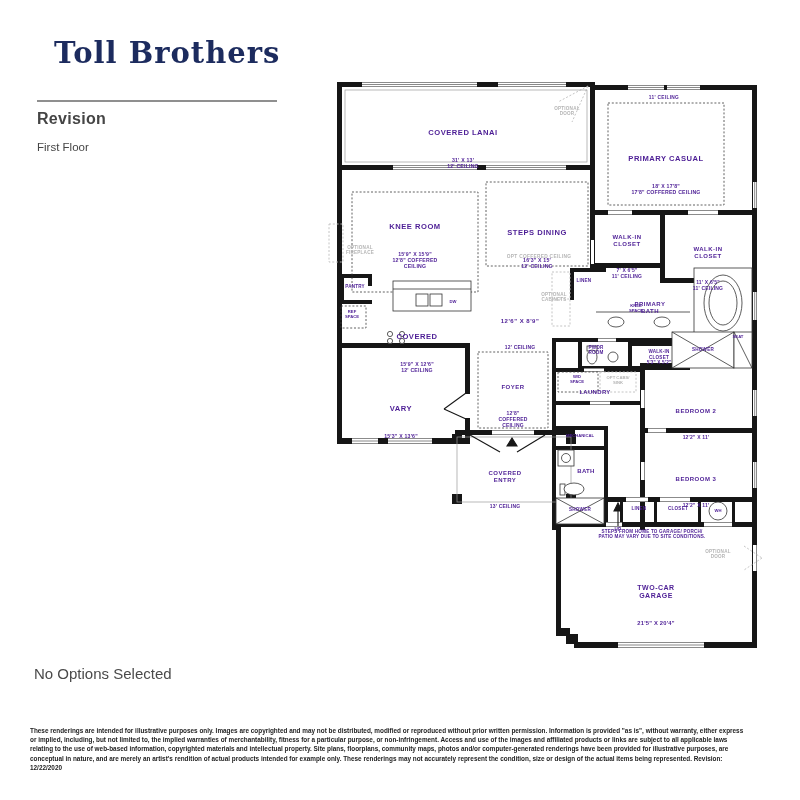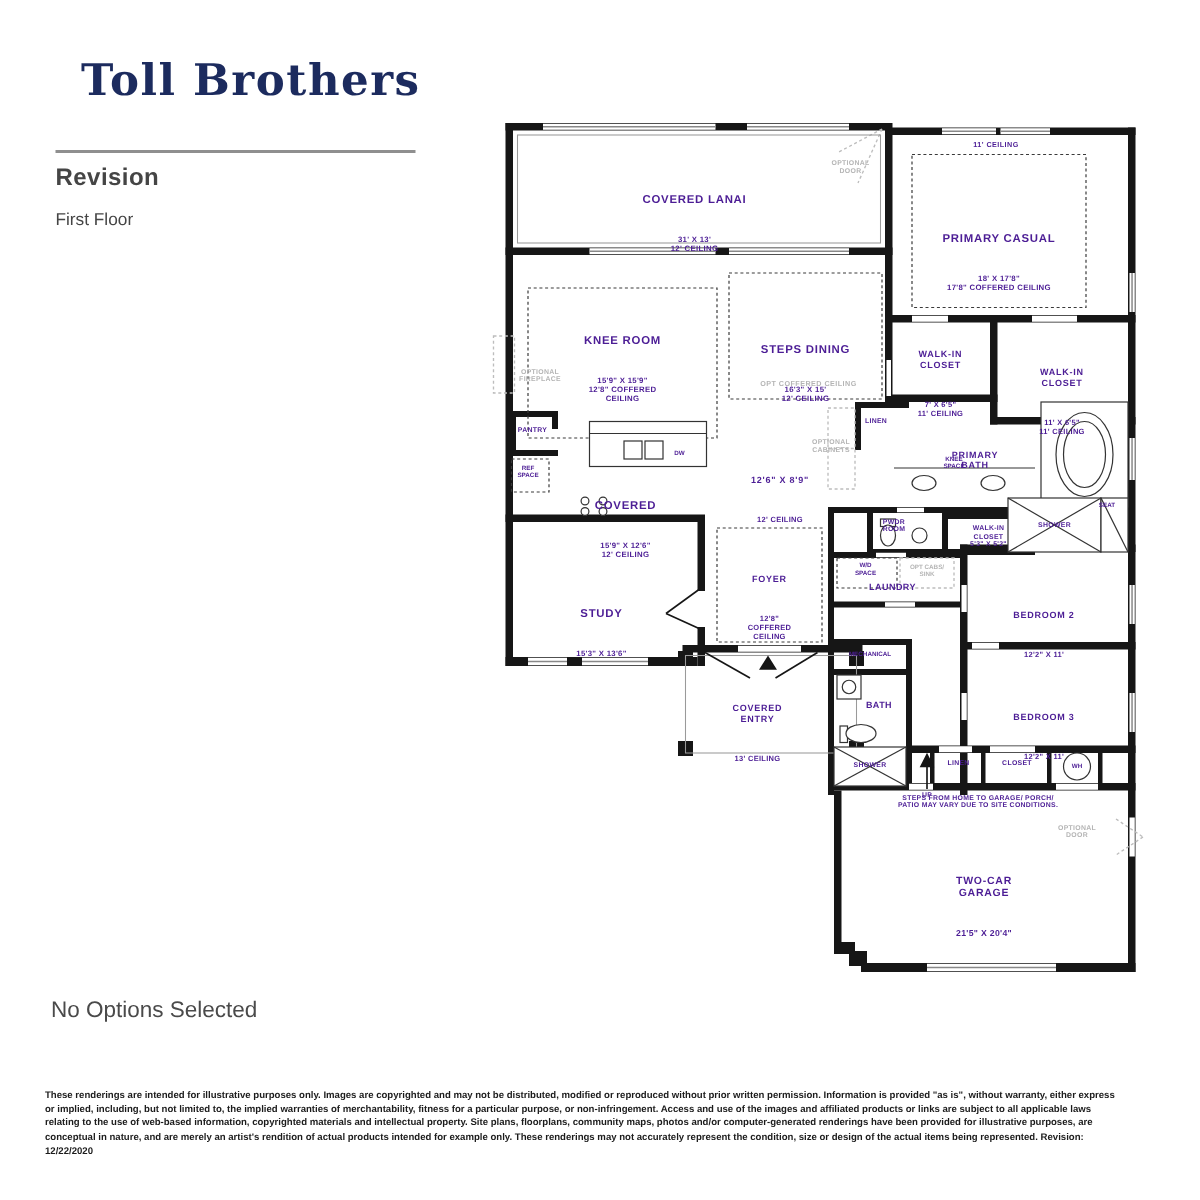--- a/index.html
+++ b/index.html
@@ -252,21 +252,21 @@
   <div class="lbl lg" style="left:370px;top:314px;width:94px">
     <span class="t">COVERED</span>
     <span class="s">15'9" X 12'6"
 12' CEILING</span>
   </div>
   <div class="lbl md" style="left:470px;top:300px;width:100px">
     <span class="t">12'6" X 8'9"</span>
     <span class="s">12' CEILING</span>
   </div>
   <div class="lbl lg" style="left:346px;top:386px;width:110px">
-    <span class="t">STUDY</span>
+    <span class="t">VARY</span>
     <span class="s">15'3" X 13'6"</span>
   </div>
   <div class="lbl md" style="left:481px;top:366px;width:64px">
     <span class="t">FOYER</span>
     <span class="s">12'8"
 COFFERED
 CEILING</span>
   </div>
   <div class="lbl md" style="left:468px;top:452px;width:74px">
     <span class="t">COVERED

